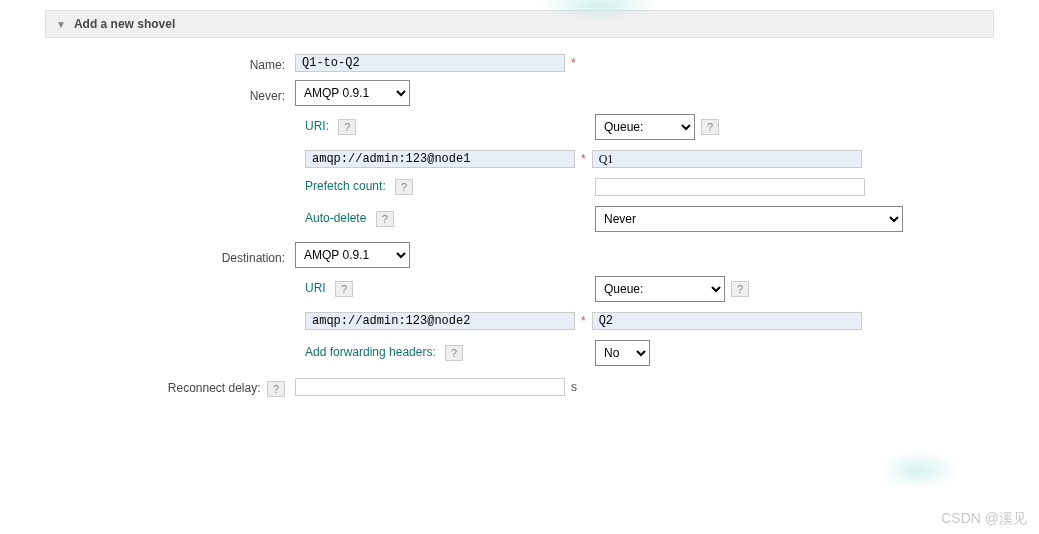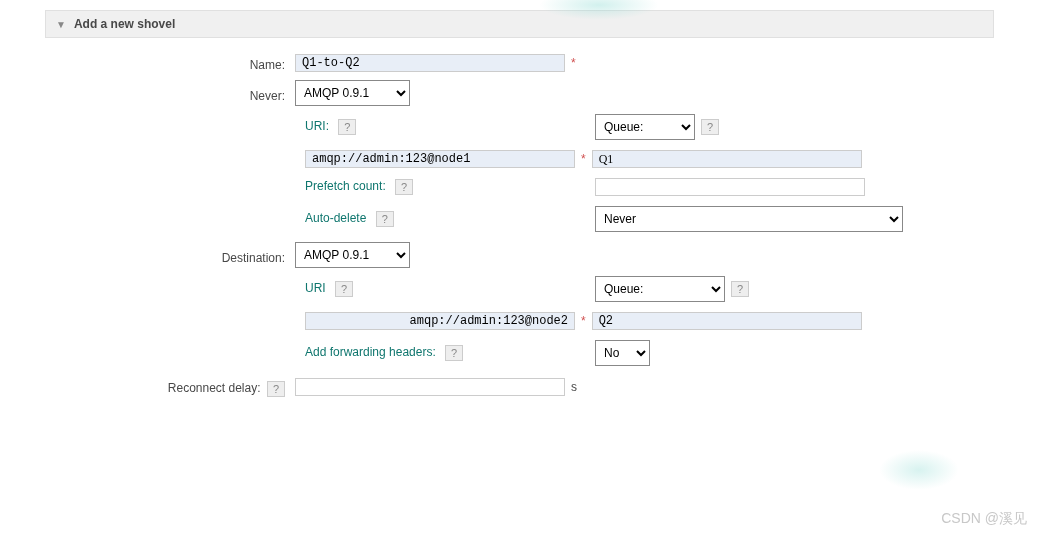--- a/index.html
+++ b/index.html
@@ -208,21 +208,21 @@
         <span class="help">?</span>
       </div>
       <select style="width:130px">
         <option>Queue:</option>
       </select>
       <span style="width:6px"></span>
       <span class="help">?</span>
     </div>
 
     <div class="sub-row">
-      <input type="text" class="mono" style="width: 270px; text-align: right;" value="amqp://admin:123@node2">
+      <input type="text" class="mono" style="width: 270px;" value="amqp://admin:123@node2">
       <span class="req">*</span>
       <input type="text" class="mono" style="width: 270px;" value="Q2">
     </div>
 
     <div class="sub-row">
       <div style="width:290px">
         <span class="sub-label">Add forwarding headers:</span>
         <span class="help">?</span>
       </div>
       <select style="width:55px">

